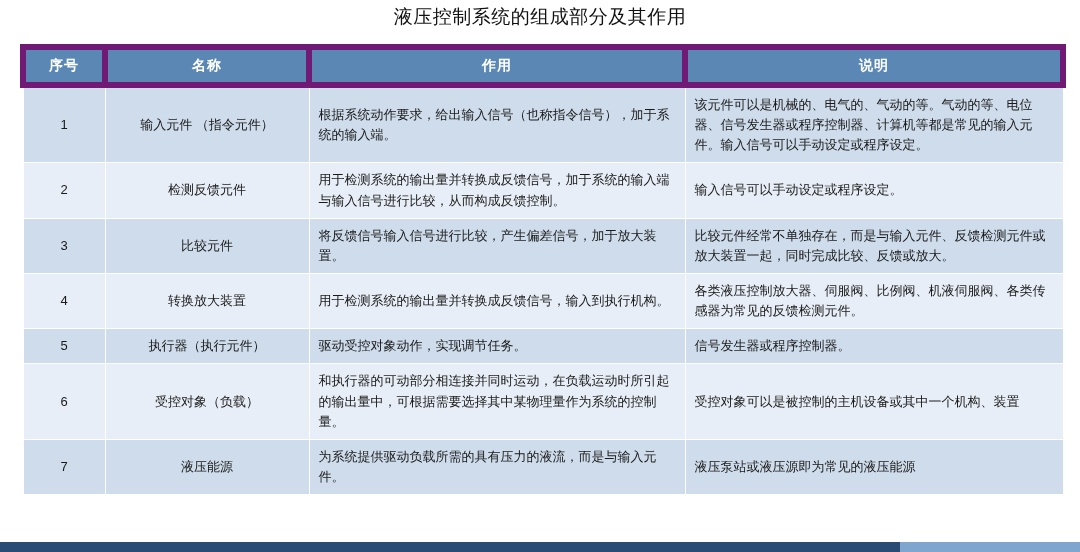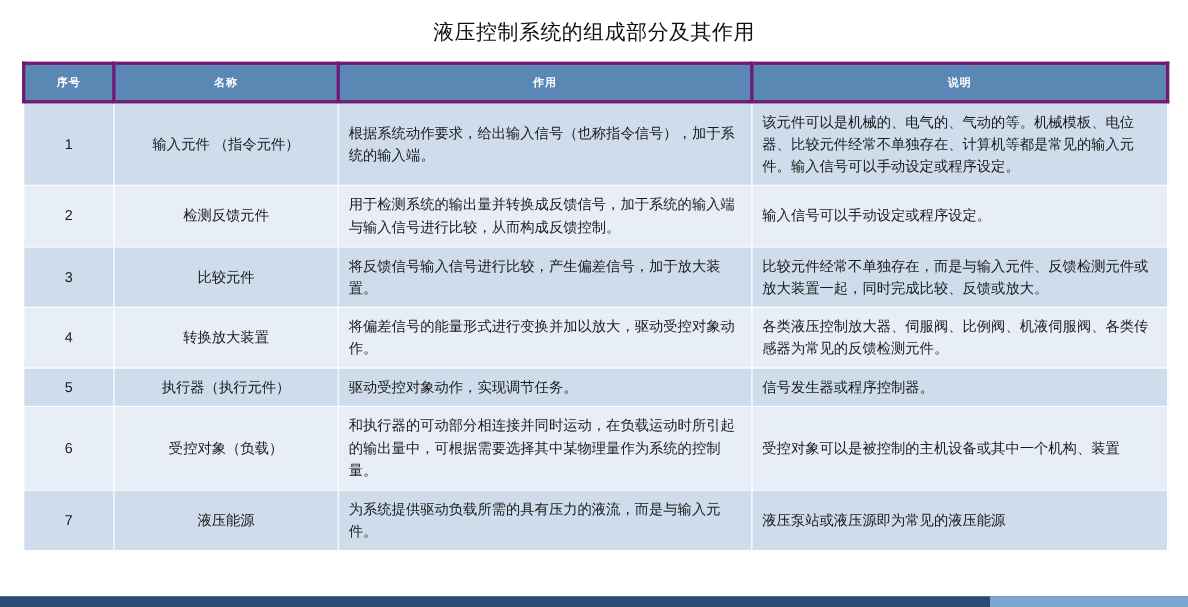--- a/index.html
+++ b/index.html
@@ -17,42 +17,42 @@
   .page {
     position: relative;
     width: 1080px;
     height: 552px;
     box-sizing: border-box;
   }
   .title {
     text-align: center;
     font-size: 19px;
     color: #111111;
-    padding-top: 16px;
+    padding-top: 4px;
     padding-bottom: 14px;
     letter-spacing: 0.5px;
   }
   table.matrix {
     border-collapse: collapse;
     table-layout: fixed;
     width: 1040px;
     margin: 0 20px;
   }
   table.matrix col.c0 { width: 82px; }
   table.matrix col.c1 { width: 204px; }
   table.matrix col.c2 { width: 376px; }
   table.matrix col.c3 { width: 378px; }
 
   thead th {
     background: #5b87b5;
     color: #ffffff;
-    font-size: 10px;
+    font-size: 14px;
     font-weight: bold;
     height: 30px;
-    border: 3px solid #701a75;
+    border: 6px solid #701a75;
     text-align: center;
     vertical-align: middle;
     letter-spacing: 1px;
   }
   tbody td {
     border: 1px solid #ffffff;
     font-size: 13px;
     line-height: 1.55;
     vertical-align: middle;
     padding: 7px 9px;
@@ -108,38 +108,38 @@
         <th>作用</th>
         <th>说明</th>
       </tr>
     </thead>
     <tbody>
       <tr class="odd">
         <td class="idx">1</td>
         <td class="name">输入元件
 （指令元件）</td>
         <td class="role">根据系统动作要求，给出输入信号（也称指令信号），加于系统的输入端。</td>
-        <td class="note">该元件可以是机械的、电气的、气动的等。机械模板、电位器、比较元件经常不单独存在、计算机等都是常见的输入元件。输入信号可以手动设定或程序设定。</td>
+        <td class="note">该元件可以是机械的、电气的、气动的等。气动的等、电位器、信号发生器或程序控制器、计算机等都是常见的输入元件。输入信号可以手动设定或程序设定。</td>
       </tr>
       <tr class="even">
         <td class="idx">2</td>
         <td class="name">检测反馈元件</td>
         <td class="role">用于检测系统的输出量并转换成反馈信号，加于系统的输入端与输入信号进行比较，从而构成反馈控制。</td>
         <td class="note">输入信号可以手动设定或程序设定。</td>
       </tr>
       <tr class="odd">
         <td class="idx">3</td>
         <td class="name">比较元件</td>
         <td class="role">将反馈信号输入信号进行比较，产生偏差信号，加于放大装置。</td>
         <td class="note">比较元件经常不单独存在，而是与输入元件、反馈检测元件或放大装置一起，同时完成比较、反馈或放大。</td>
       </tr>
       <tr class="even">
         <td class="idx">4</td>
         <td class="name">转换放大装置</td>
-        <td class="role">将偏差信号的能量形式进行变换并加以放大，驱动受控对象动作。</td>
+        <td class="role">用于检测系统的输出量并转换成反馈信号，输入到执行机构。</td>
         <td class="note">各类液压控制放大器、伺服阀、比例阀、机液伺服阀、各类传感器为常见的反馈检测元件。</td>
       </tr>
       <tr class="odd">
         <td class="idx">5</td>
         <td class="name">执行器（执行元件）</td>
         <td class="role">驱动受控对象动作，实现调节任务。</td>
         <td class="note">信号发生器或程序控制器。</td>
       </tr>
       <tr class="even">
         <td class="idx">6</td>

